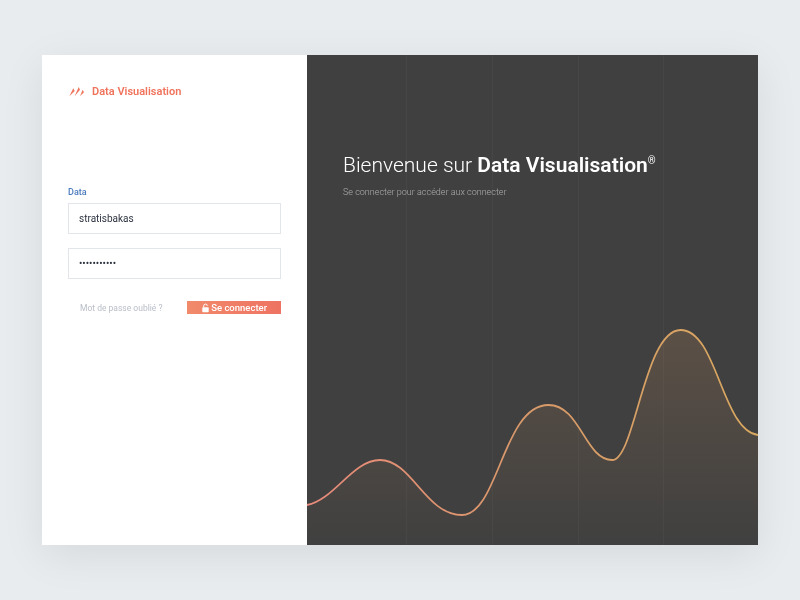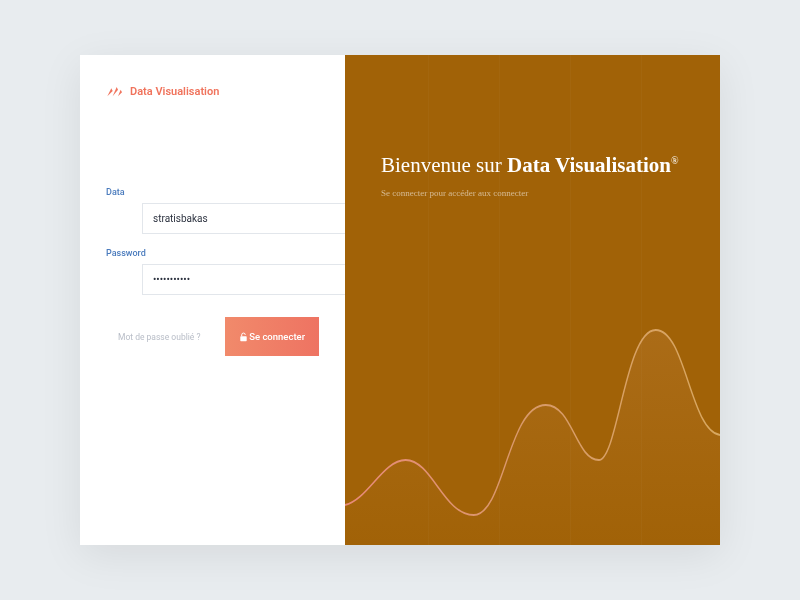--- a/index.html
+++ b/index.html
@@ -7,21 +7,21 @@
       width: 800px;
       height: 600px;
       background: #e8ecef;
       display: flex;
       align-items: center;
       justify-content: center;
       font-family: -apple-system, BlinkMacSystemFont, 'Segoe UI', Roboto, sans-serif;
       overflow: hidden;
     }
     .app-container {
-      width: 640px;
+      width: 716px;
       height: 490px;
       background: #fff;
       display: flex;
       box-shadow: 0 10px 40px rgba(0,0,0,0.08);
     }
     .left-panel {
       width: 265px;
       background: #fff;
       padding: 28px 26px;
       display: flex;
@@ -54,21 +54,20 @@
       font-weight: 500;
     }
     .form-input {
       width: 100%;
       padding: 9px 10px;
       border: 1px solid #e2e6eb;
       font-size: 10px;
       color: #2d3340;
       font-family: inherit;
       outline: none;
-      margin-left: 36px;
     }
     .actions {
       display: flex;
       align-items: center;
       justify-content: space-between;
       margin-top: 8px;
       gap: 10px;
       margin-left: 12px;
     }
     .forgot-link {
@@ -77,38 +76,37 @@
       text-decoration: none;
       cursor: pointer;
     }
     .login-button {
       display: flex;
       align-items: flex-end;
       gap: 1px;
       background: linear-gradient(90deg, #f18a6b 0%, #ee7362 100%);
       border: none;
       color: #fff;
-      padding: 14px 14px;
+      padding: 1px 14px;
       font-size: 9.5px;
       font-weight: 500;
       cursor: pointer;
       font-family: inherit;
     }
     .login-button .lock-icon {
       width: 9px;
       height: 10px;
     }
     .right-panel {
       flex: 1;
-      background: #a16207;
+      background: #404040;
       position: relative;
       overflow: hidden;
       display: flex;
       flex-direction: column;
-      font-family: Liberation Serif, serif;
     }
     .grid-lines {
       position: absolute;
       inset: 0;
       pointer-events: none;
     }
     .grid-line {
       position: absolute;
       top: 0;
       bottom: 0;
@@ -162,21 +160,20 @@
       </svg>
       <span class="brand-text">Data Visualisation</span>
     </div>
 
     <div class="form-group">
       <label class="form-label">Data</label>
       <input type="text" class="form-input" value="stratisbakas" style="">
     </div>
 
     <div class="form-group">
-      <label class="form-label">Password</label>
       <input type="password" class="form-input" value="•••••••••••" style="">
     </div>
 
     <div class="actions">
       <a class="forgot-link">Mot de passe oublié ?</a>
       <button class="login-button">
         <svg class="lock-icon" viewBox="0 0 12 14" fill="none">
           <rect x="1.5" y="6" width="9" height="7" rx="1" fill="#fff"></rect>
           <path d="M3.5 6 V4 a2.5 2.5 0 0 1 5 0" stroke="#fff" stroke-width="1.4" fill="none"></path>
         </svg>

